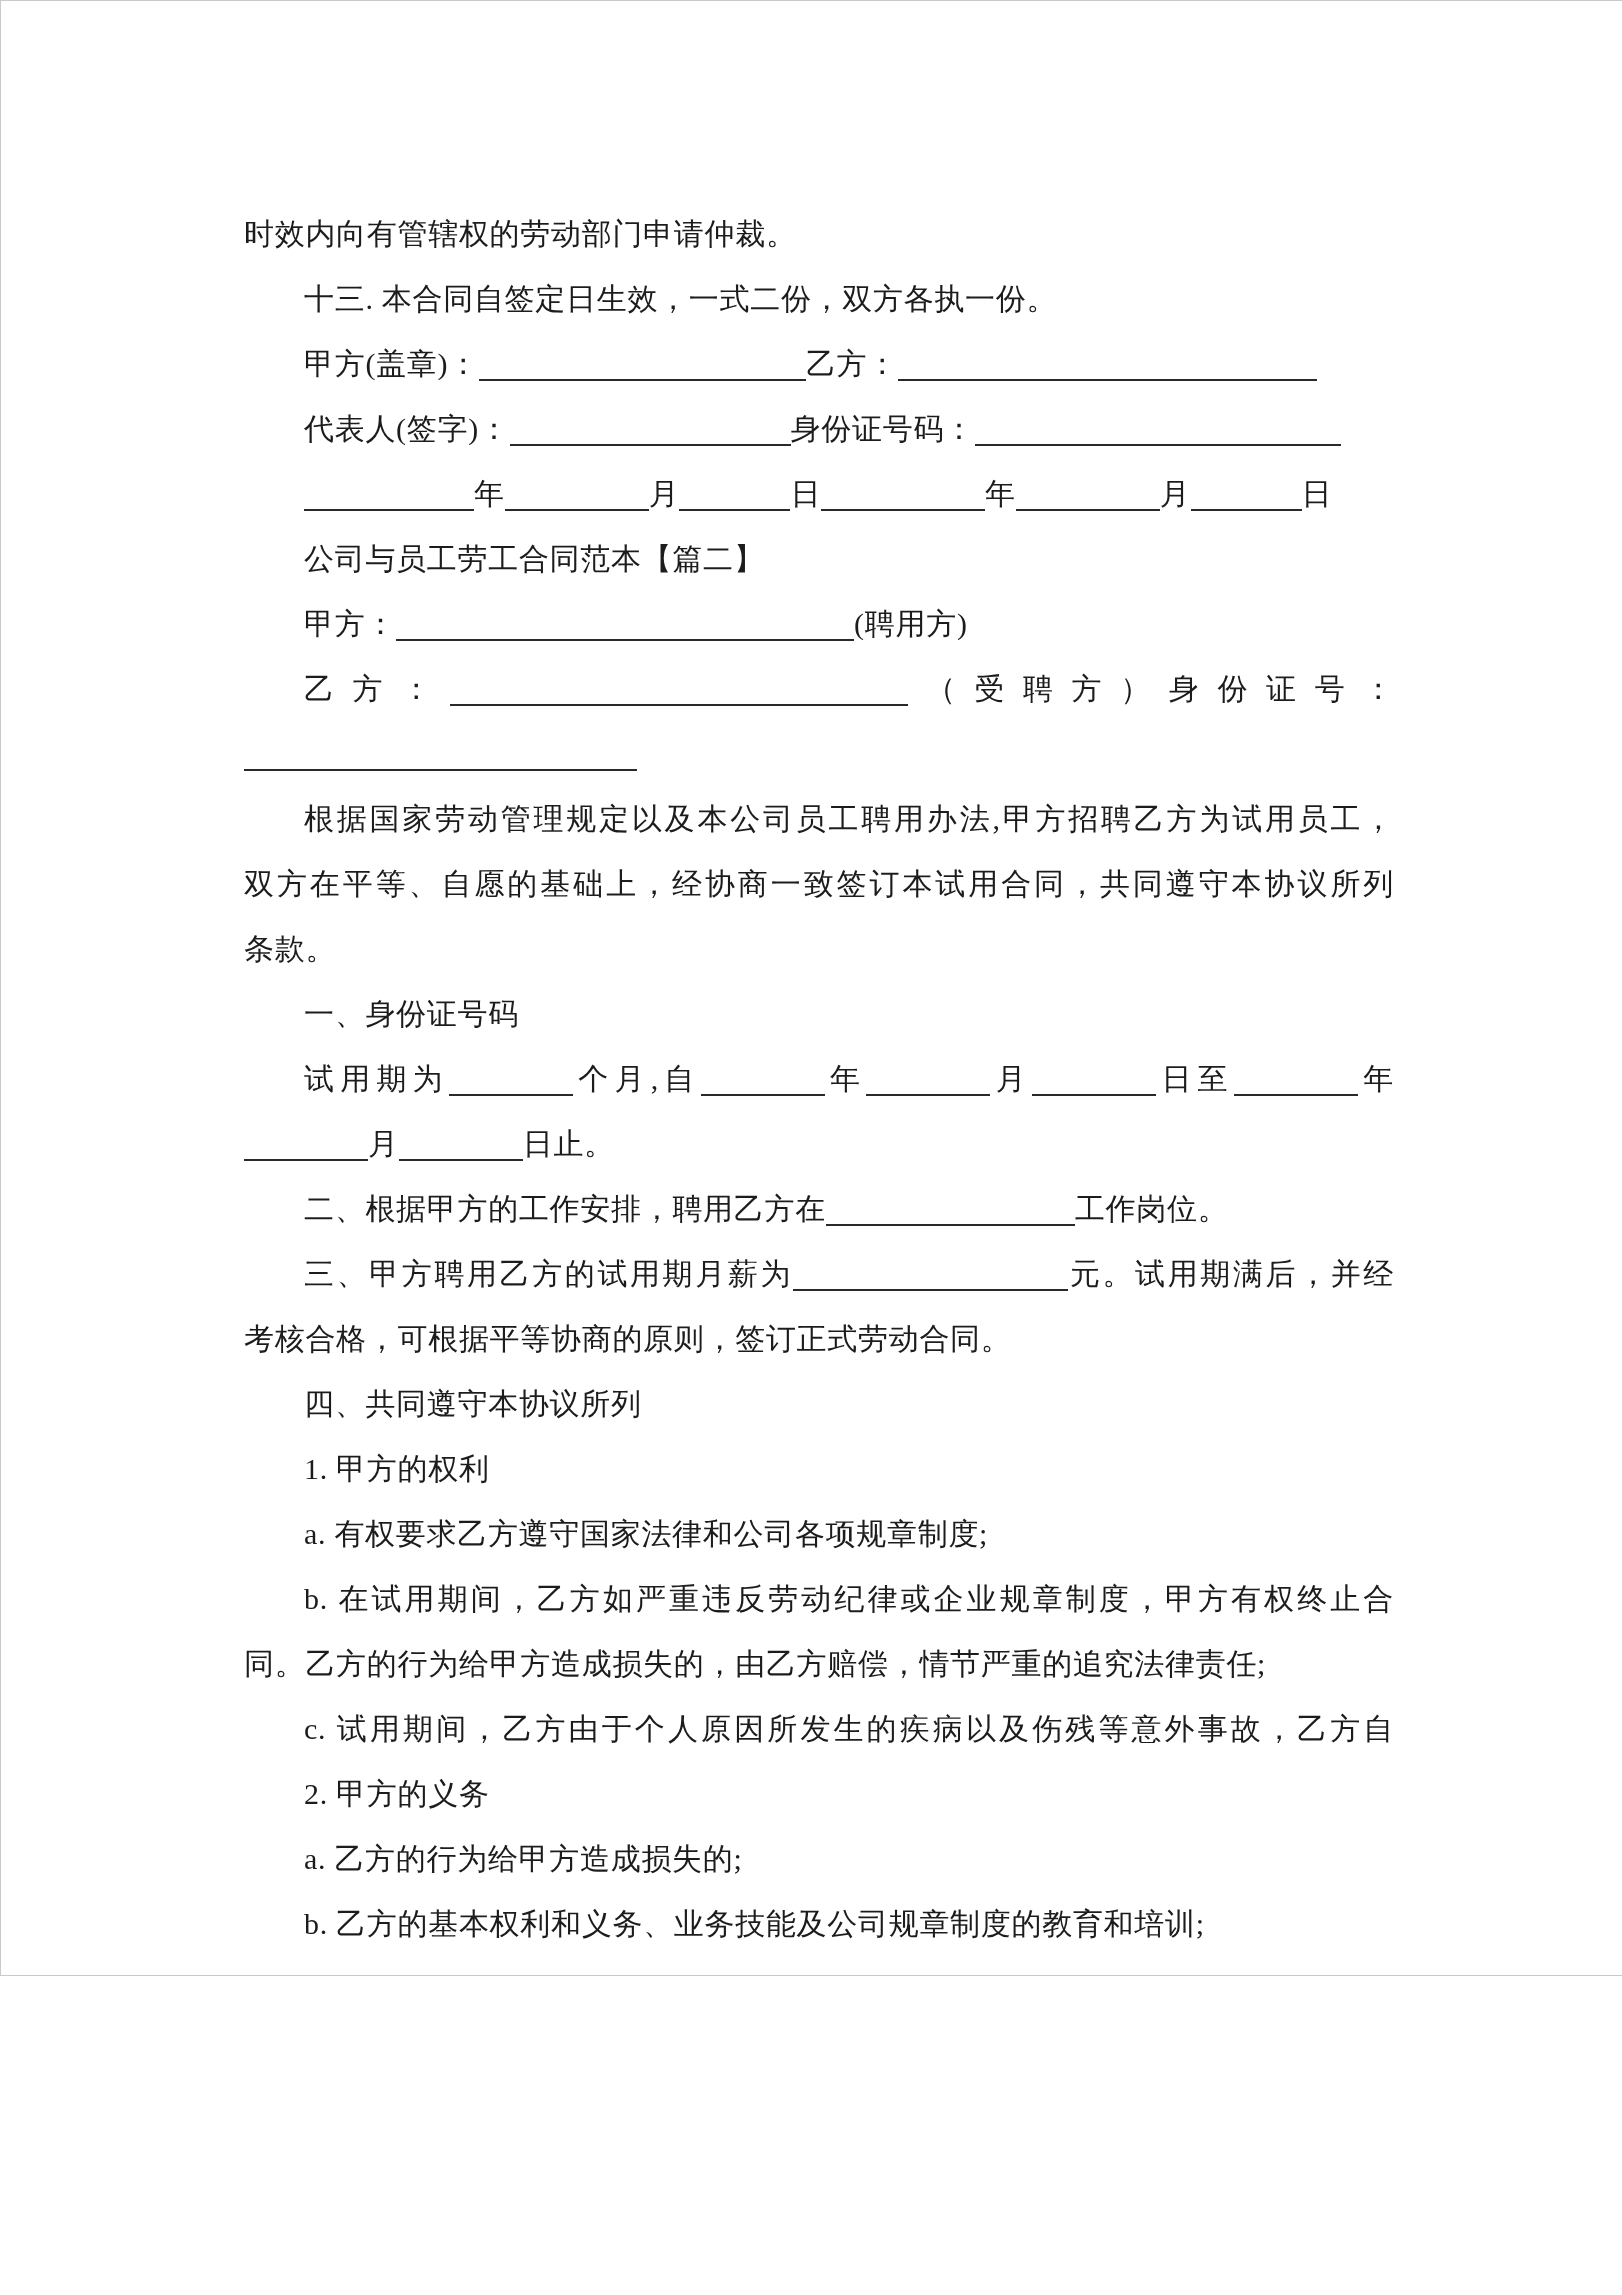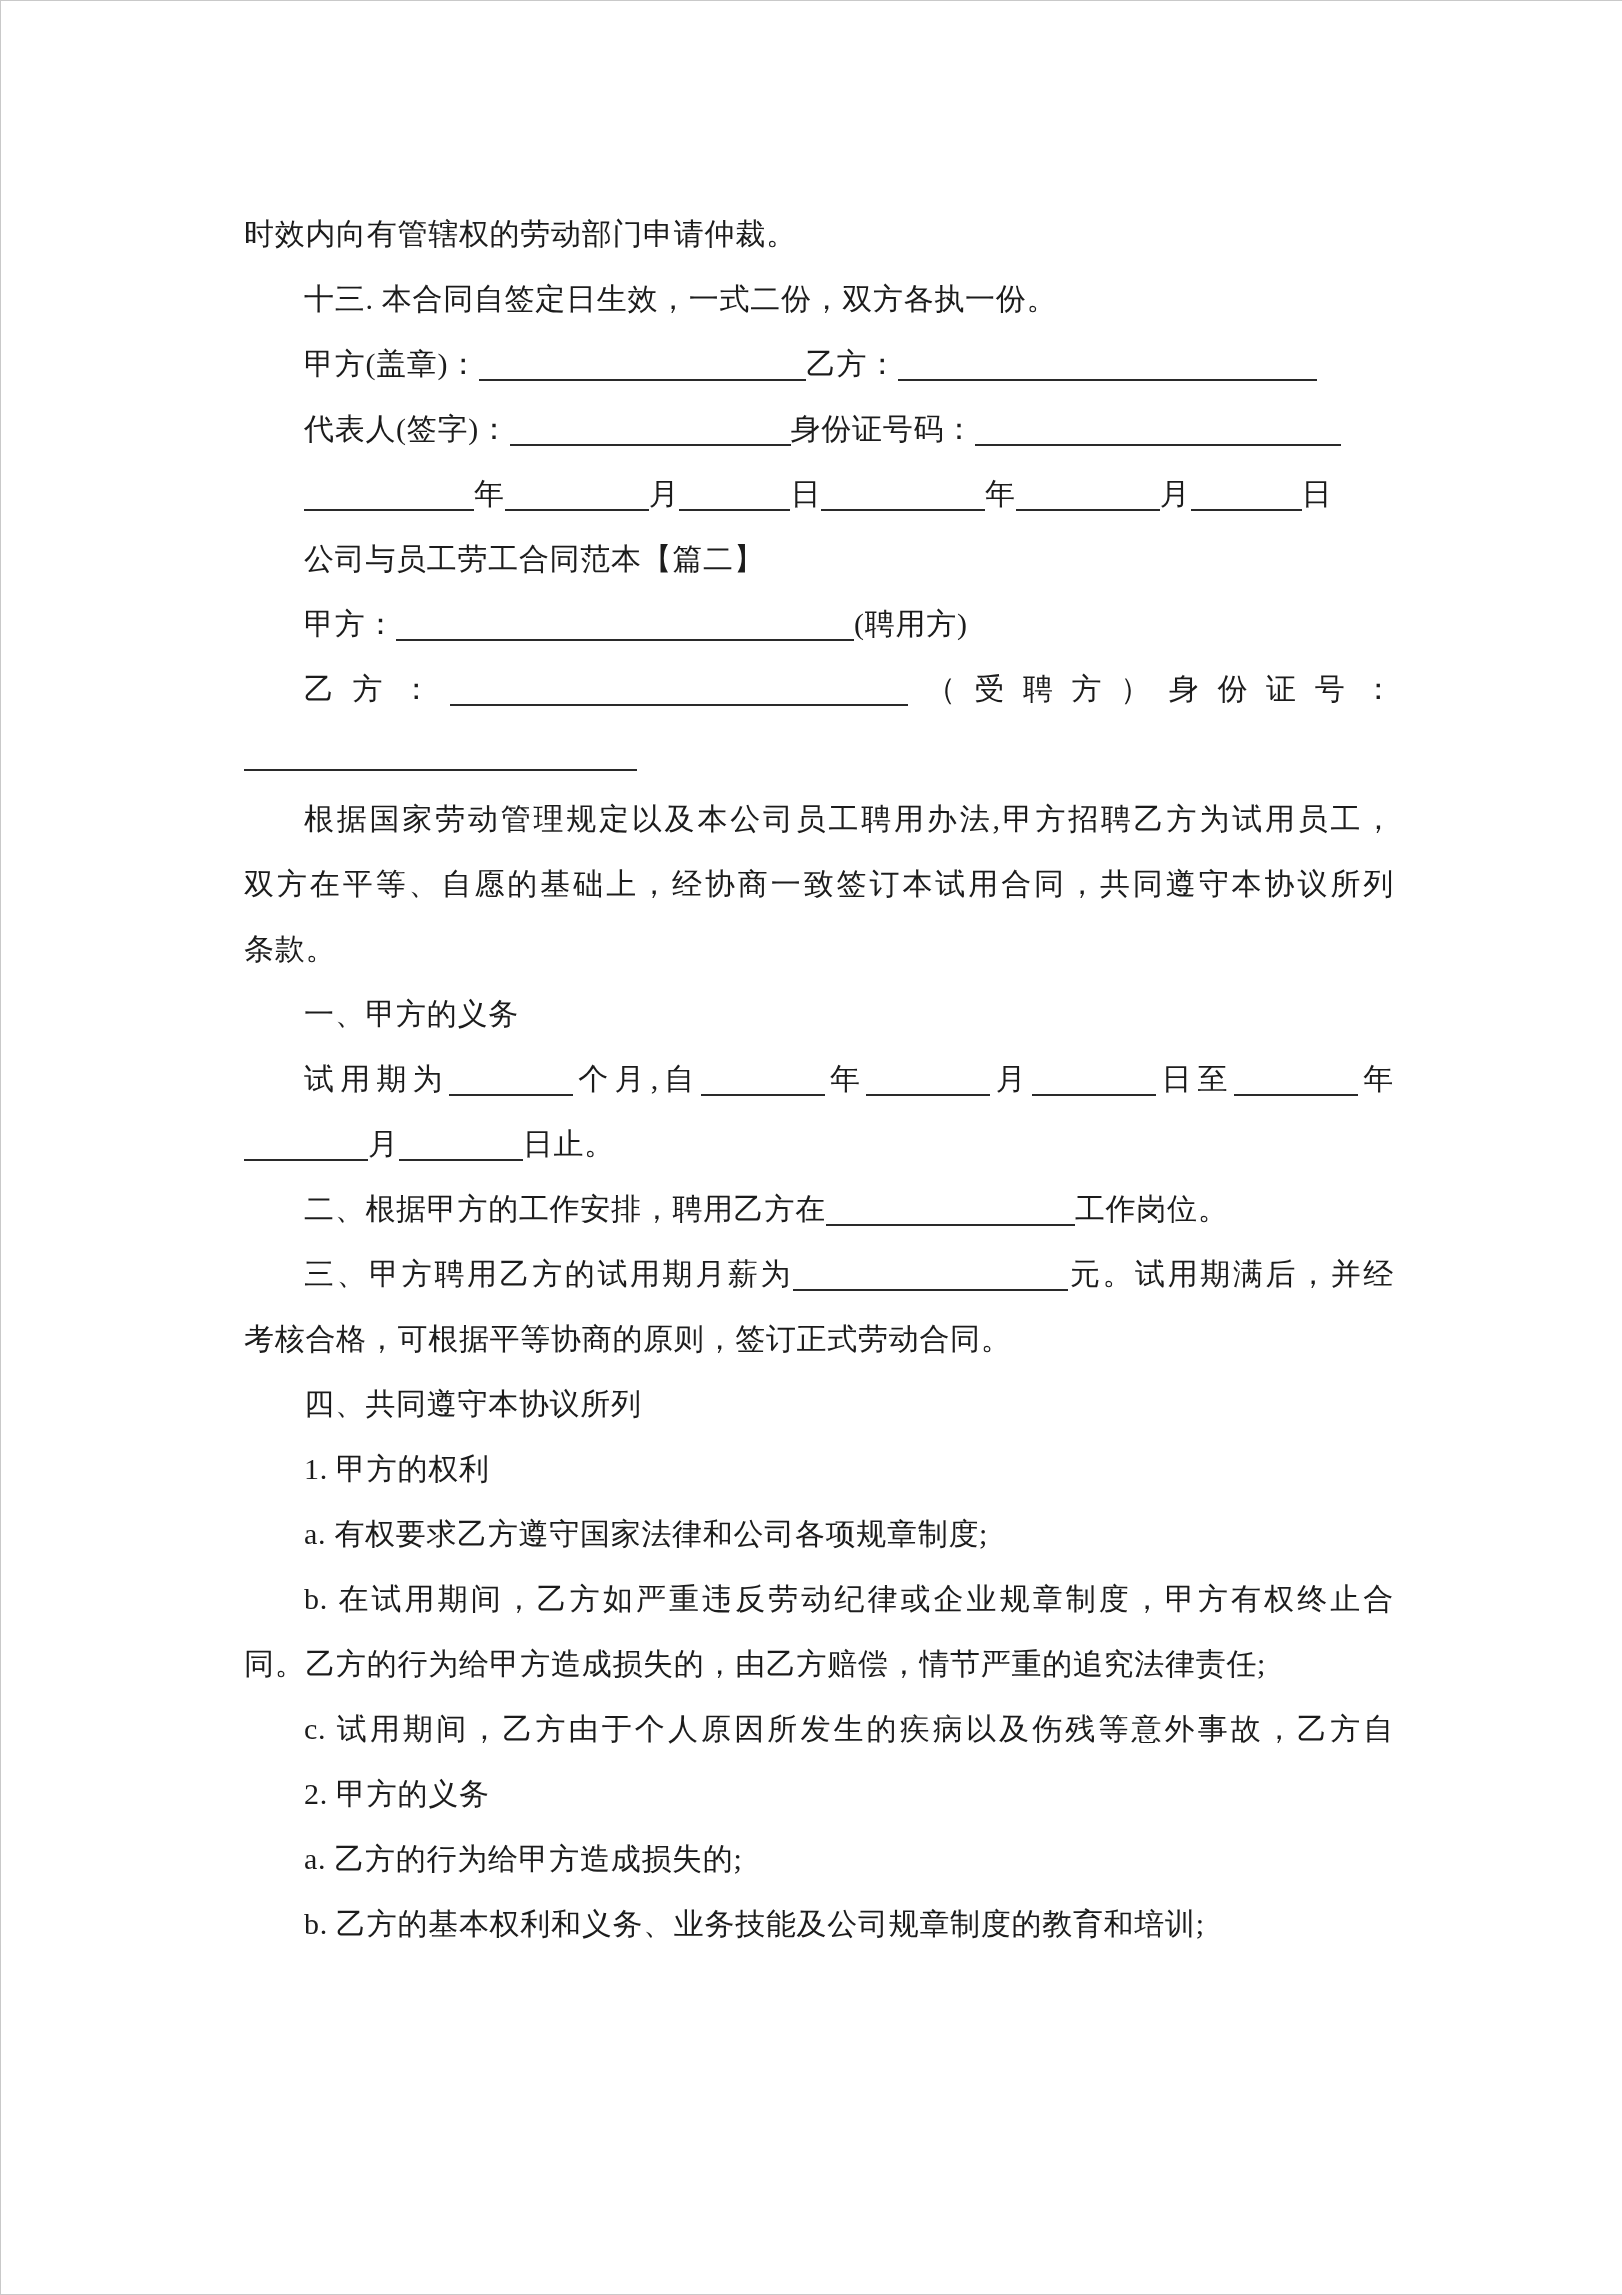--- a/index.html
+++ b/index.html
@@ -3,21 +3,21 @@
 <meta charset="utf-8">
 <style>
   * { margin: 0; padding: 0; box-sizing: border-box; }
   html, body { background: #ffffff; }
   body {
     font-family: "Liberation Serif", "DejaVu Serif", serif;
     width: 1623px;
   }
   .page {
     width: 1623px;
-    height: 2295px;
+    height: 1976px;
     background: var(--bg, #ffffff);
     border: 1.3px solid var(--border-color, #c9c9c9);
     color: var(--text-color, #1c1c1c);
     padding: 200px 228px 144px 243px;
     overflow: hidden;
   }
   .line {
     font-size: 30px;
     line-height: 65px;
     letter-spacing: 0.7px;
@@ -46,21 +46,21 @@
       <div class="line indent"><span class="run">甲方(盖章)：</span><span class="blank" style="width: 327px; border-bottom-color: rgb(42, 42, 42);"></span><span class="run">乙方：</span><span class="blank" style="width: 419px; border-bottom-color: rgb(42, 42, 42);"></span></div>
       <div class="line indent"><span class="run">代表人(签字)：</span><span class="blank" style="width: 281px; border-bottom-color: rgb(42, 42, 42);"></span><span class="run">身份证号码：</span><span class="blank" style="width: 366px; border-bottom-color: rgb(42, 42, 42);"></span></div>
       <div class="line indent"><span class="blank" style="width: 170px; border-bottom-color: rgb(42, 42, 42);"></span><span class="run">年</span><span class="blank" style="width: 144px; border-bottom-color: rgb(42, 42, 42);"></span><span class="run">月</span><span class="blank" style="width: 111px; border-bottom-color: rgb(42, 42, 42);"></span><span class="run">日</span><span class="blank" style="width: 164px; border-bottom-color: rgb(42, 42, 42);"></span><span class="run">年</span><span class="blank" style="width: 144px; border-bottom-color: rgb(42, 42, 42);"></span><span class="run">月</span><span class="blank" style="width: 111px; border-bottom-color: rgb(42, 42, 42);"></span><span class="run">日</span></div>
       <div class="line indent"><span class="run">公司与员工劳工合同范本【篇二】</span></div>
       <div class="line indent"><span class="run">甲方：</span><span class="blank" style="width: 458px; border-bottom-color: rgb(42, 42, 42);"></span><span class="run">(聘用方)</span></div>
       <div class="line indent stretch"><span class="run">乙方：</span><span class="blank" style="width: 458px; border-bottom-color: rgb(42, 42, 42);"></span><span class="run">（受聘方）身份证号：</span></div>
       <div class="line"><span class="blank" style="width: 393px; border-bottom-color: rgb(42, 42, 42);"></span></div>
       <div class="line indent stretch"><span class="run">根据国家劳动管理规定以及本公司员工聘用办法,甲方招聘乙方为试用员工，</span></div>
       <div class="line stretch"><span class="run">双方在平等、自愿的基础上，经协商一致签订本试用合同，共同遵守本协议所列</span></div>
       <div class="line"><span class="run">条款。</span></div>
-      <div class="line indent"><span class="run">一、甲方的义务</span></div>
+      <div class="line indent"><span class="run">一、身份证号码</span></div>
       <div class="line indent stretch"><span class="run">试用期为</span><span class="blank" style="width: 124px; border-bottom-color: rgb(42, 42, 42);"></span><span class="run">个月,自</span><span class="blank" style="width: 124px; border-bottom-color: rgb(42, 42, 42);"></span><span class="run">年</span><span class="blank" style="width: 124px; border-bottom-color: rgb(42, 42, 42);"></span><span class="run">月</span><span class="blank" style="width: 124px; border-bottom-color: rgb(42, 42, 42);"></span><span class="run">日至</span><span class="blank" style="width: 124px; border-bottom-color: rgb(42, 42, 42);"></span><span class="run">年</span></div>
       <div class="line"><span class="blank" style="width: 124px; border-bottom-color: rgb(42, 42, 42);"></span><span class="run">月</span><span class="blank" style="width: 124px; border-bottom-color: rgb(42, 42, 42);"></span><span class="run">日止。</span></div>
       <div class="line indent"><span class="run">二、根据甲方的工作安排，聘用乙方在</span><span class="blank" style="width: 249px; border-bottom-color: rgb(42, 42, 42);"></span><span class="run">工作岗位。</span></div>
       <div class="line indent stretch"><span class="run">三、甲方聘用乙方的试用期月薪为</span><span class="blank" style="width: 275px; border-bottom-color: rgb(42, 42, 42);"></span><span class="run">元。试用期满后，并经</span></div>
       <div class="line"><span class="run">考核合格，可根据平等协商的原则，签订正式劳动合同。</span></div>
       <div class="line indent"><span class="run">四、共同遵守本协议所列</span></div>
       <div class="line indent"><span class="run">1. 甲方的权利</span></div>
       <div class="line indent"><span class="run">a. 有权要求乙方遵守国家法律和公司各项规章制度;</span></div>
       <div class="line indent stretch"><span class="run">b. 在试用期间，乙方如严重违反劳动纪律或企业规章制度，甲方有权终止合</span></div>
       <div class="line"><span class="run">同。乙方的行为给甲方造成损失的，由乙方赔偿，情节严重的追究法律责任;</span></div>

